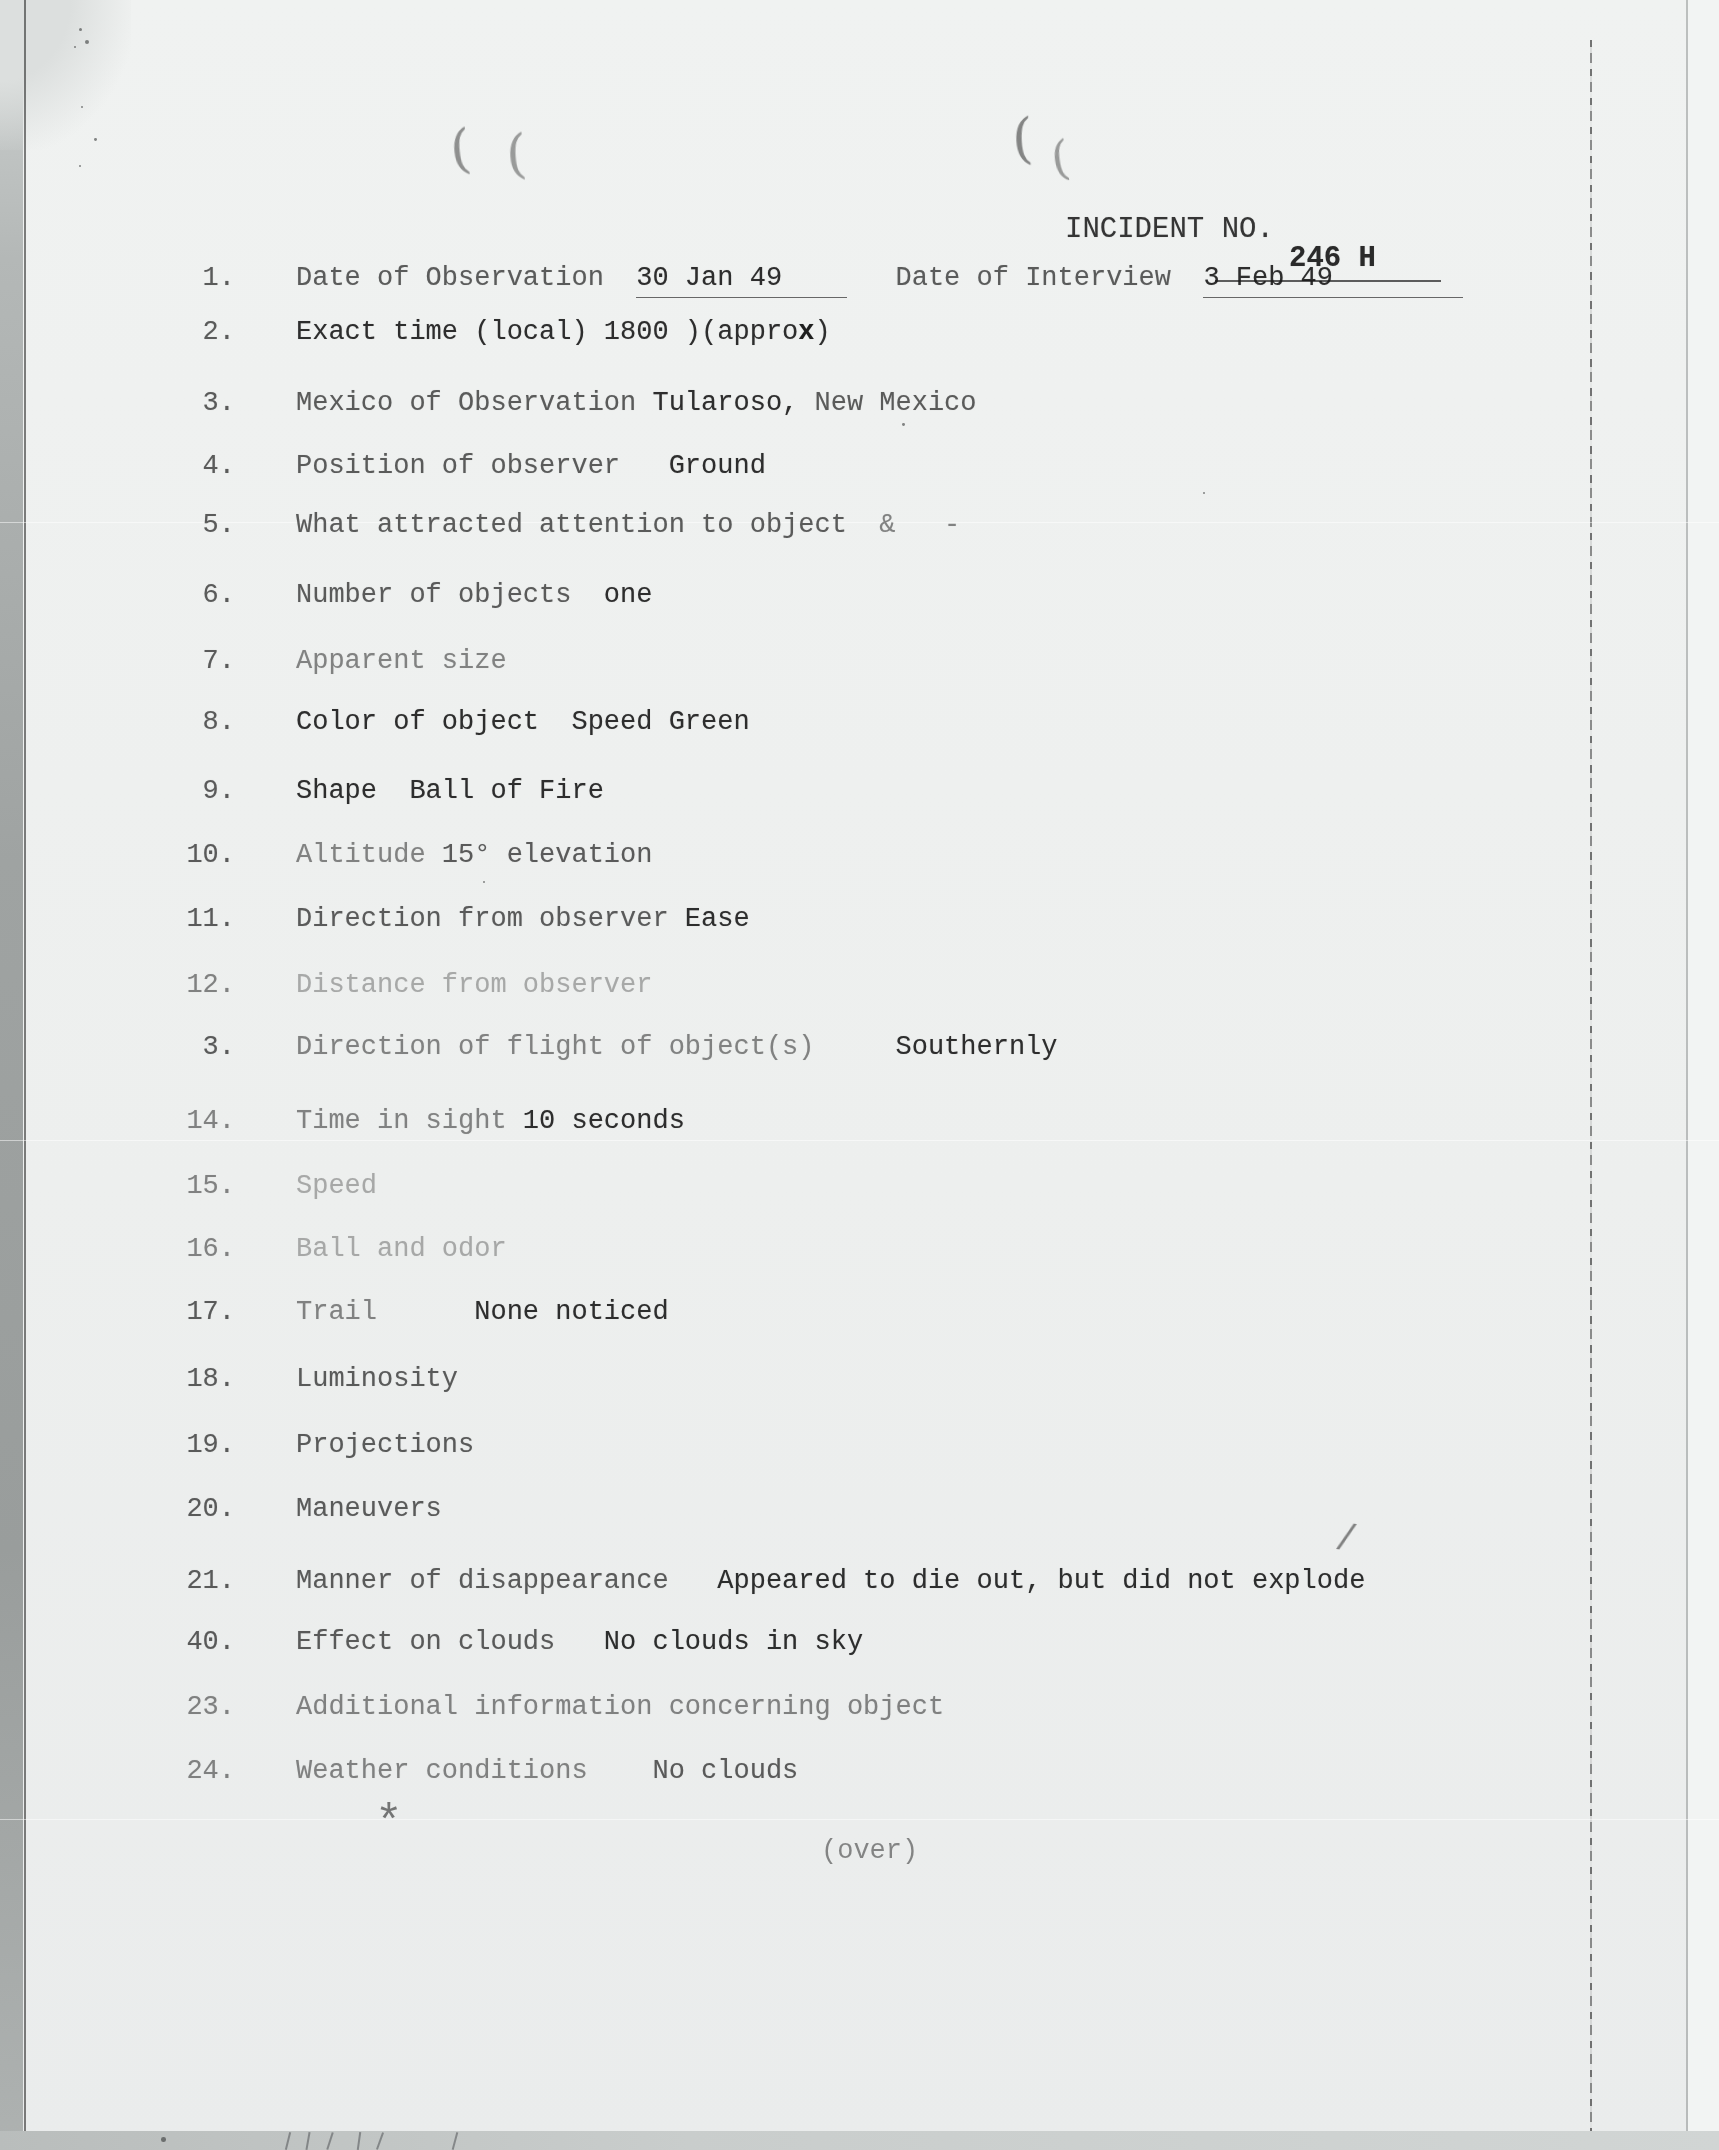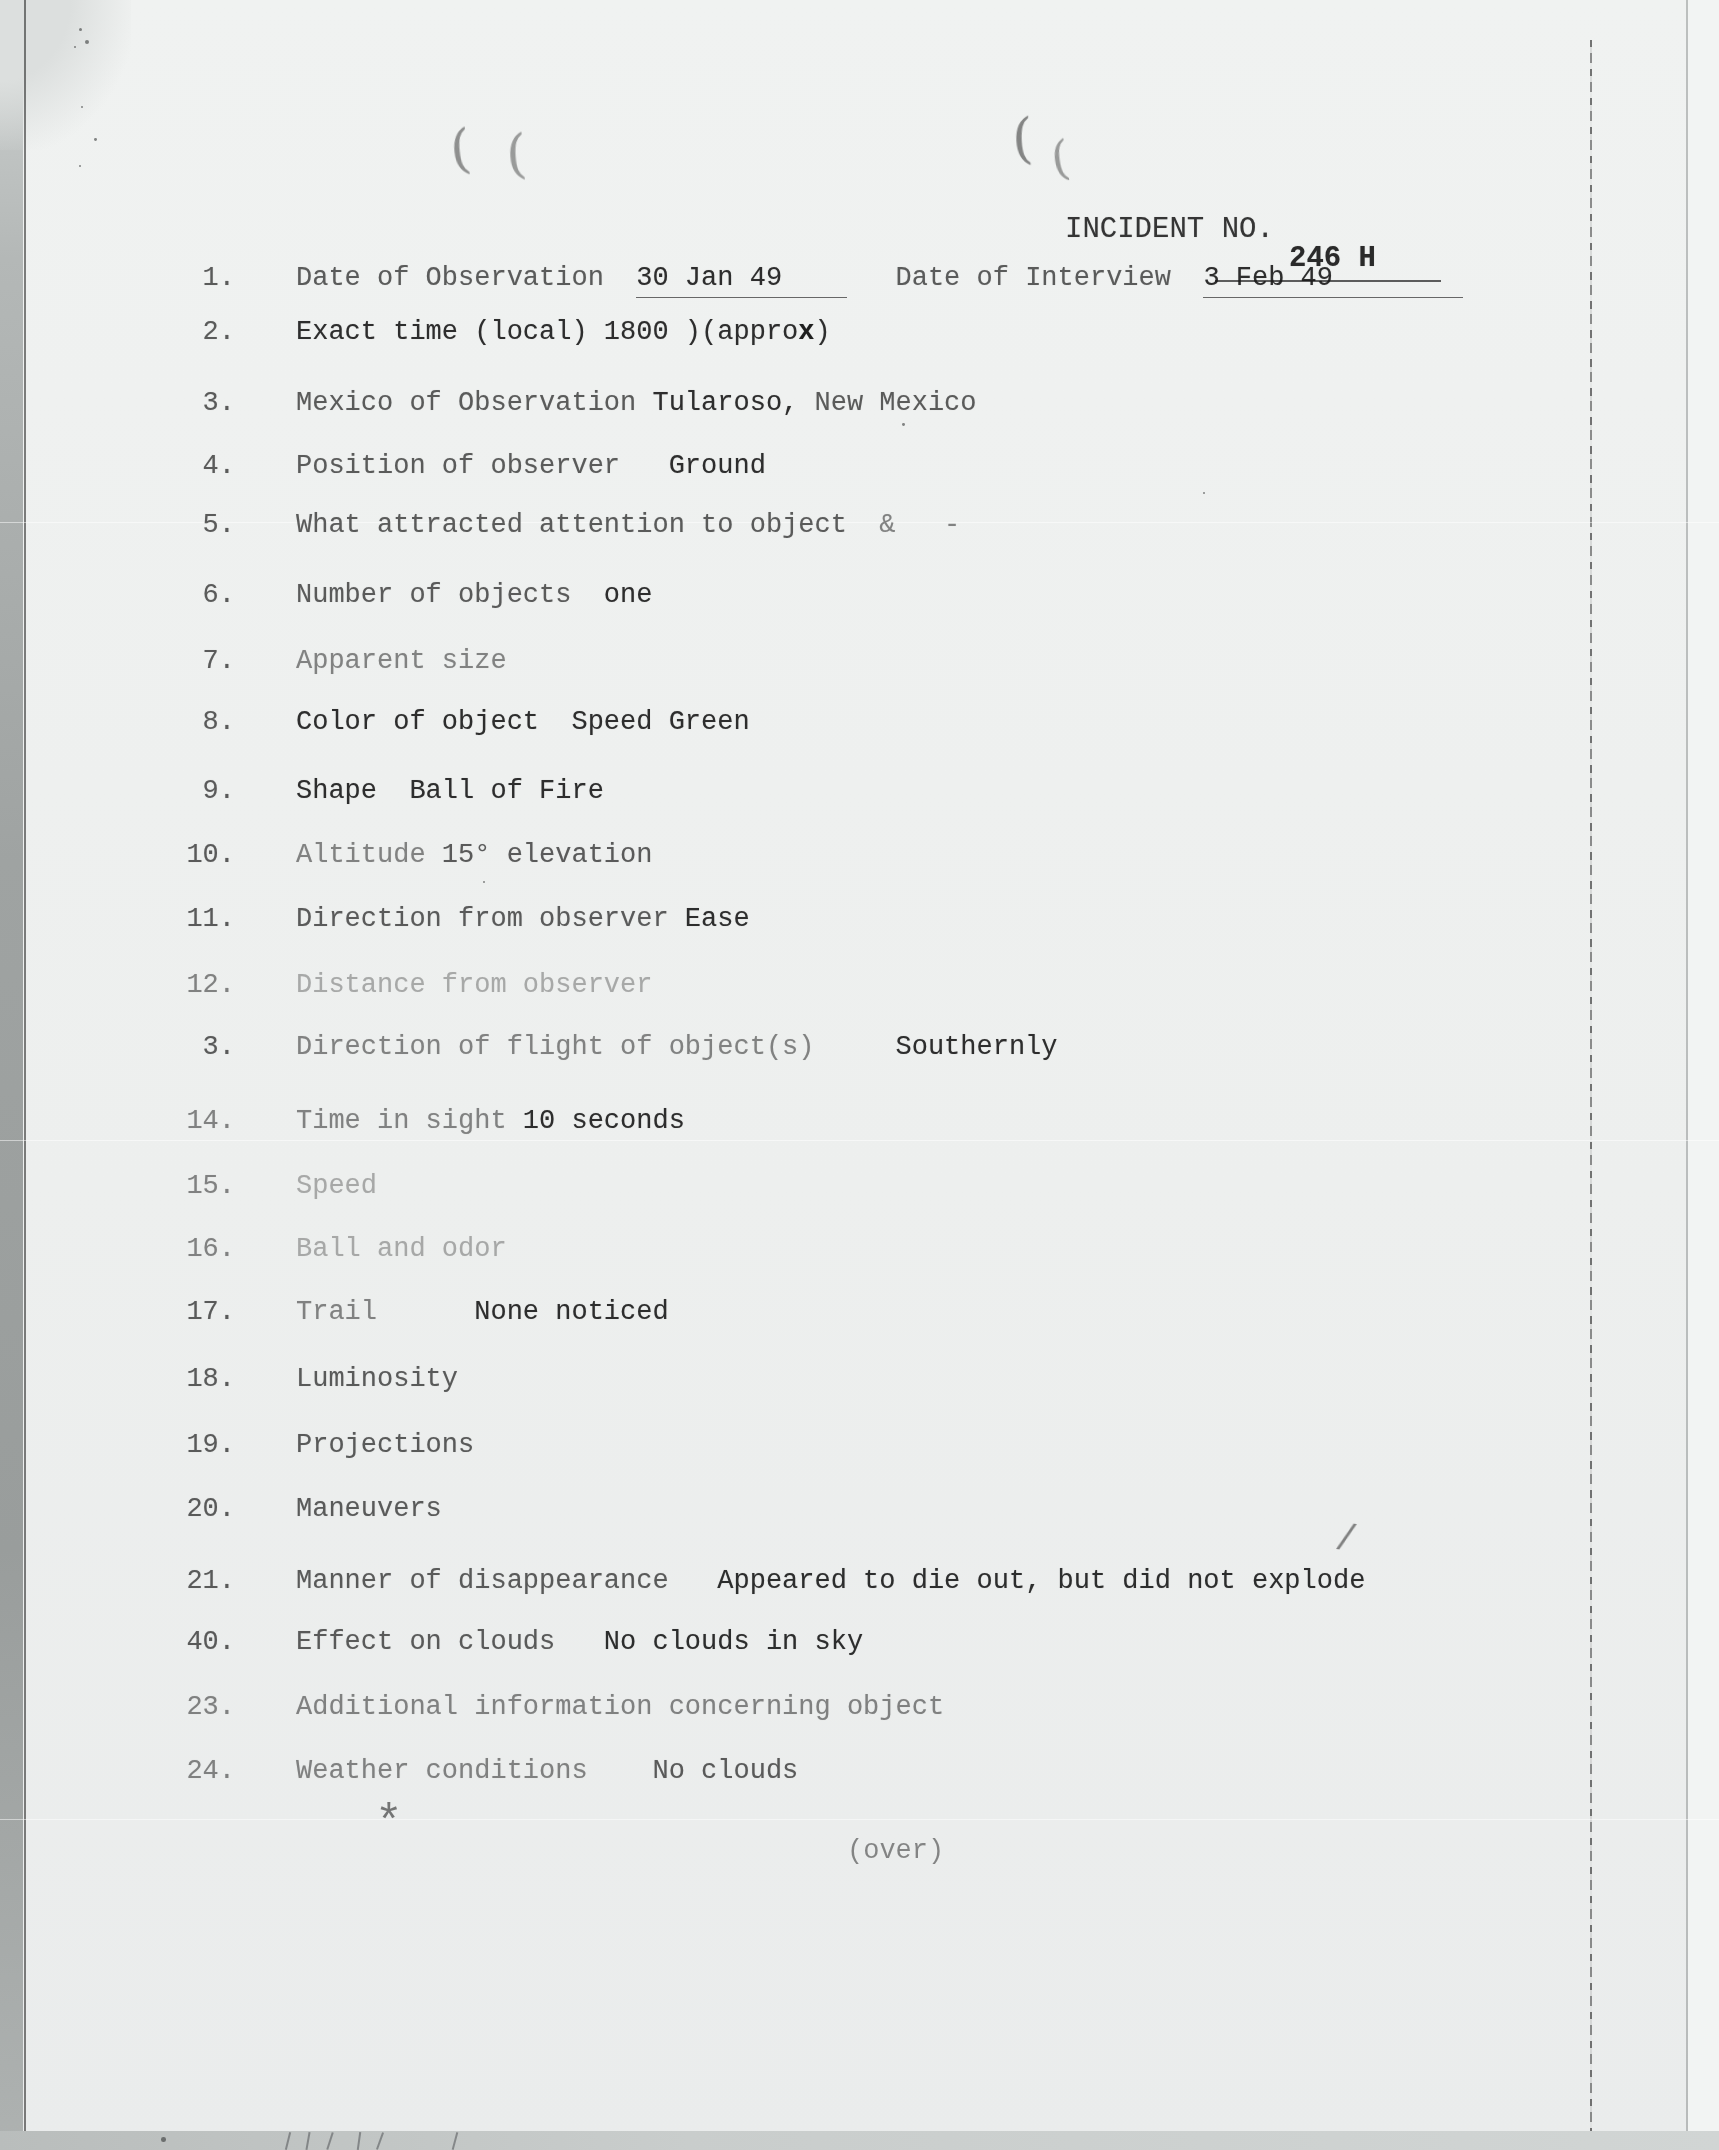--- a/index.html
+++ b/index.html
@@ -32,21 +32,21 @@
   .t-med{opacity:.68;}
   .t-faint{opacity:.5;}
   .t-vfaint{opacity:.32;}
   .t-xbold{font-weight:700;opacity:.95;}
   .ul{display:inline-block;border-bottom:1.9px solid rgba(30,30,30,.72);padding-bottom:5px;}
   #hdr{position:absolute;top:186px;left:0;width:100%;font-size:29px;line-height:1;white-space:pre;
        filter:blur(0.2px);text-shadow:0 0 0.9px rgba(25,25,25,.4);}
   #hdr-label{position:absolute;left:1065px;opacity:.85;}
   #hdr-value{position:absolute;left:1215px;padding:0 65px 6.6px 74px;
        border-bottom:2.3px solid rgba(30,30,30,.78);opacity:.9;font-weight:bold;}
-  #over-note{position:absolute;left:847px;top:1836px;font-size:27px;opacity:.48;filter:blur(0.4px);}
+  #over-note{position:absolute;left:821px;top:1836px;font-size:27px;opacity:.48;filter:blur(0.4px);}
   #asterisk-mark{position:absolute;left:375px;top:1798px;font-size:46px;opacity:.55;filter:blur(0.5px);}
   #slash-mark{position:absolute;left:1335px;top:1519px;font-size:37px;opacity:.5;transform:rotate(6deg);filter:blur(0.4px);}
   .pmark{position:absolute;font-family:"DejaVu Serif","Liberation Serif",serif;color:#1a1a1a;filter:blur(0.5px);}
 </style>
 </head>
 <body>
 
 <div id="page">
 
   <div id="right-margin"></div>

